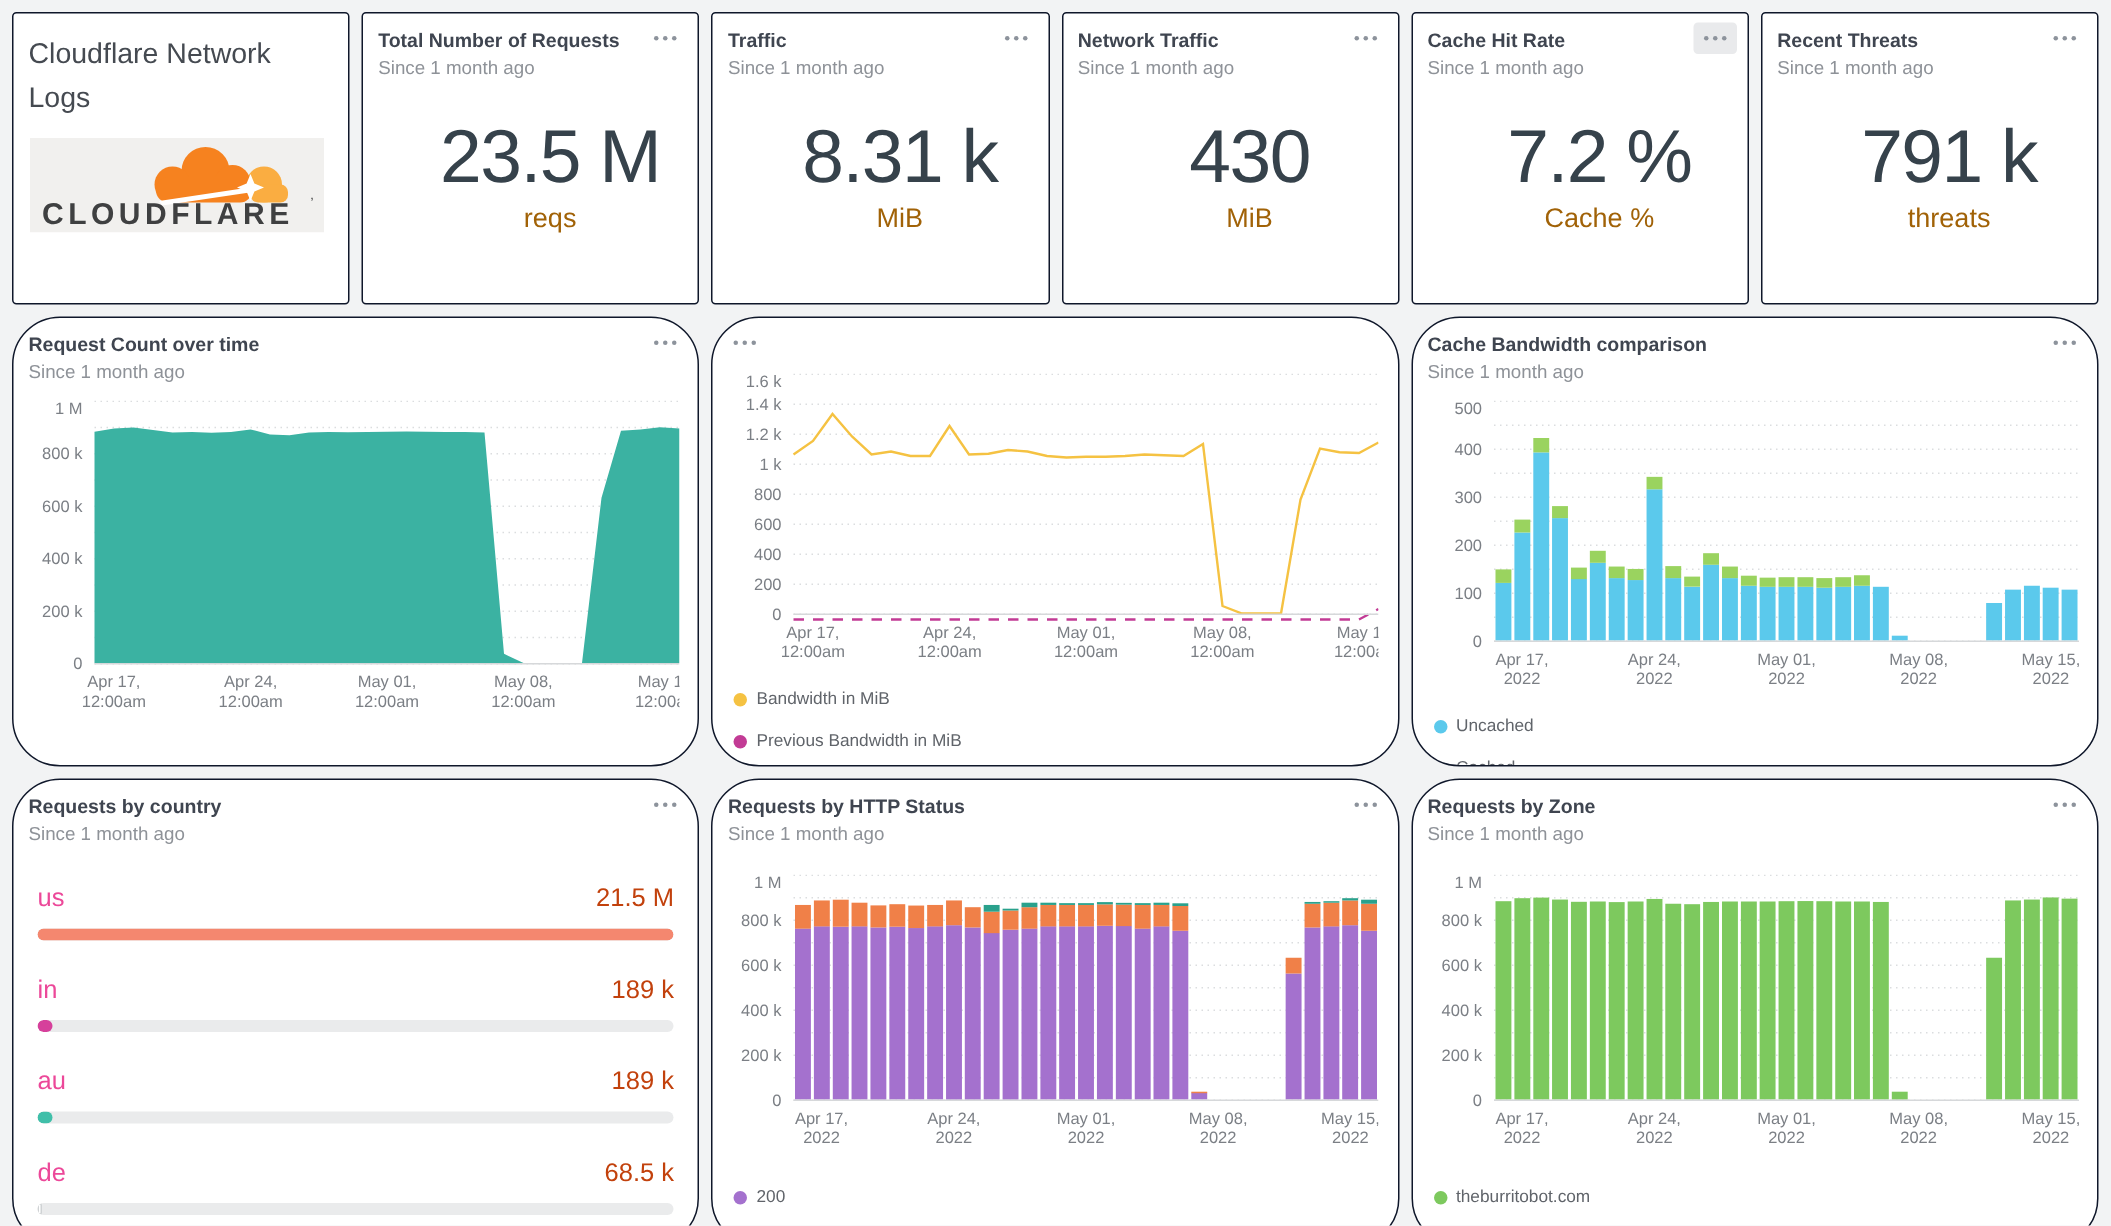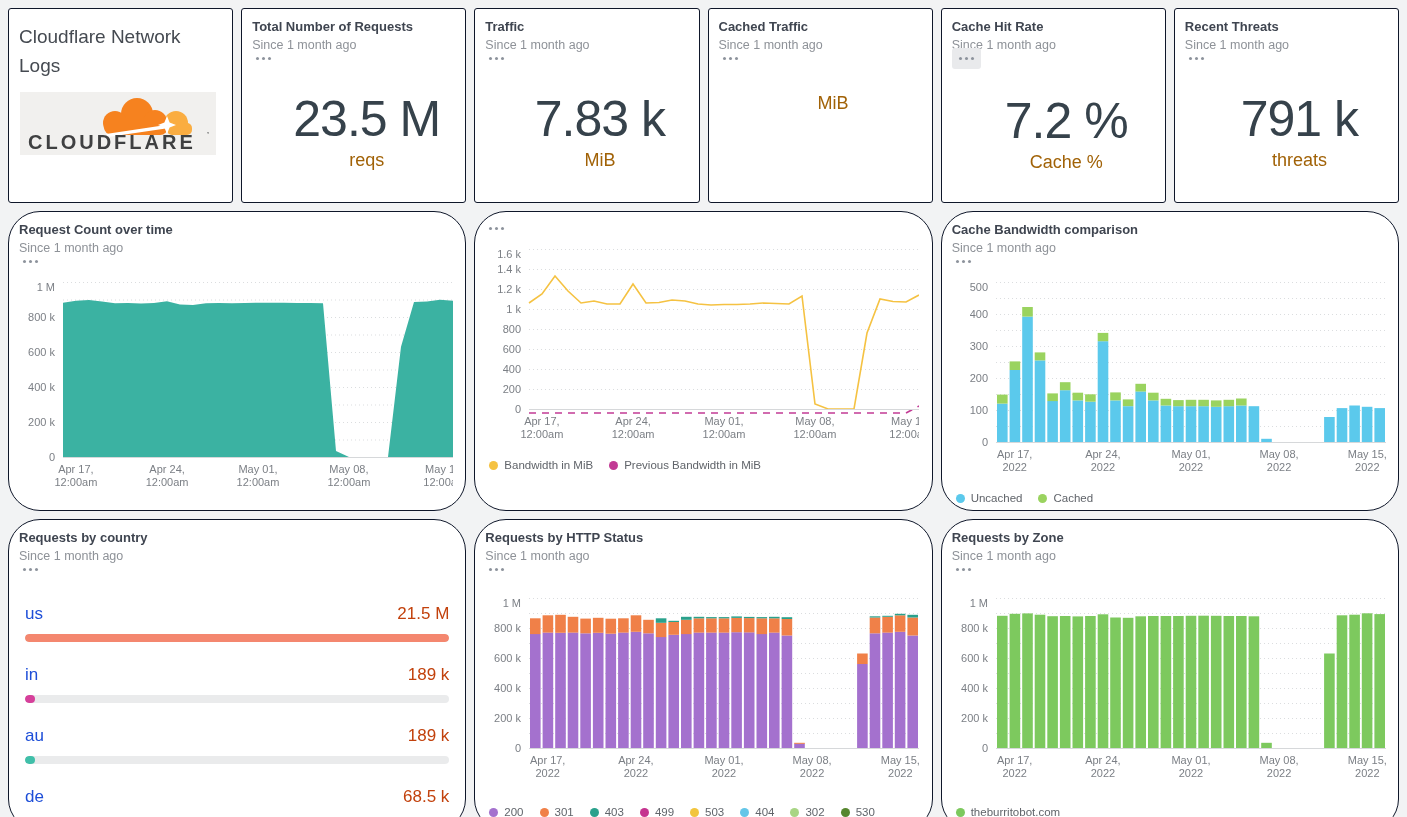--- a/index.html
+++ b/index.html
@@ -12,46 +12,46 @@
     position:absolute;inset:0;padding:8px;box-sizing:border-box;
     display:grid;grid-template-columns:repeat(6,1fr);
     grid-template-rows:195px 300px 312px;gap:8px;
   }
   .panel{
     background:#fff;border:1px solid #0f172a;border-radius:3px;
     position:relative;overflow:hidden;box-sizing:border-box;
     padding:10px 10px;
   }
   .span2{grid-column:span 2;border-radius:32px;}
-  .panel-header{display:flex;justify-content:space-between;align-items:flex-start;flex-direction:column;}
+  .panel-header{display:flex;justify-content:space-between;align-items:flex-start;}
   .panel-title{font-size:13px;font-weight:bold;color:#3f4550;line-height:1.25;}
   .panel-sub{font-size:12.5px;color:#8e9298;margin-top:3px;}
   .menu{display:flex;gap:3px;align-items:center;padding:7px 4px;cursor:pointer;border-radius:3px;margin:-2px 0 0 0;}
   .menu .d{width:3px;height:3px;border-radius:50%;background:#8d939c;}
   .menu.hl{background:#e9eaec;padding:9px 7px;margin:-4px -3px 0 0;}
   
   .stat-body{margin:26px 0 0 26px;text-align:center;}
   .stat-value{font-size:50px;font-weight:500;color:#36424b;letter-spacing:-1px;line-height:1.05;}
   .stat-unit{font-size:18px;color:#a16207;margin-top:4px;}
   
   .hc-title{font-size:19px;color:#454a51;line-height:1.5;margin-top:4px;}
   .hc-logo{margin-top:12px;margin-left:1px;display:block;}
   
   .chart{display:block;}
   .chart svg text{font-family:"Liberation Sans",sans-serif;}
-  .legend{display:flex;flex-wrap:wrap;gap:16px;margin:12px 0 0 4px;}
+  .legend{display:flex;flex-wrap:wrap;gap:16px;margin:12px 0 0 4px;flex-direction:column;}
   .legend.lg-row3{margin-top:20px;}
   .legend .li{font-size:11.5px;color:#60646a;display:flex;align-items:center;gap:6px;white-space:nowrap;}
   .legend .li i{width:9px;height:9px;border-radius:50%;display:inline-block;}
   
   .gauge{margin-top:4px;padding:0 6px;}
   .crow{margin-top:23px;}
   .crow:first-child{margin-top:26px;}
   .chead{display:flex;justify-content:space-between;align-items:baseline;}
-  .cname{font-size:17px;color:#1d4ed8;}
+  .cname{font-size:17px;color:#ec4899;}
   .cval{font-size:17px;color:#c2410c;}
   .ctrack{margin-top:10px;height:8px;border-radius:4px;background:#eaebec;position:relative;overflow:hidden;}
   .cfill{height:100%;border-radius:4px;position:absolute;left:0;top:0;box-sizing:border-box;}
 </style>
 </head>
 <body>
 
 <div class="grid">
 
   <div class="panel">
@@ -97,38 +97,39 @@
         <div class="panel-title">Traffic</div>
         <div class="panel-sub">Since 1 month ago</div>
       </div>
       <div class="menu">
           <span class="d"></span>
           <span class="d"></span>
           <span class="d"></span>
         </div>
     </div>
     <div class="stat-body">
-      <div class="stat-value">7.83 k</div>
+      <div class="stat-value">8.31 k</div>
       <div class="stat-unit">MiB</div>
     </div>
   </div>
 
   <div class="panel">
     <div class="panel-header">
       <div>
-        <div class="panel-title">Cached Traffic</div>
+        <div class="panel-title">Network Traffic</div>
         <div class="panel-sub">Since 1 month ago</div>
       </div>
       <div class="menu">
           <span class="d"></span>
           <span class="d"></span>
           <span class="d"></span>
         </div>
     </div>
     <div class="stat-body">
+      <div class="stat-value">430</div>
       <div class="stat-unit">MiB</div>
     </div>
   </div>
 
   <div class="panel">
     <div class="panel-header">
       <div>
         <div class="panel-title">Cache Hit Rate</div>
         <div class="panel-sub">Since 1 month ago</div>
       </div>

